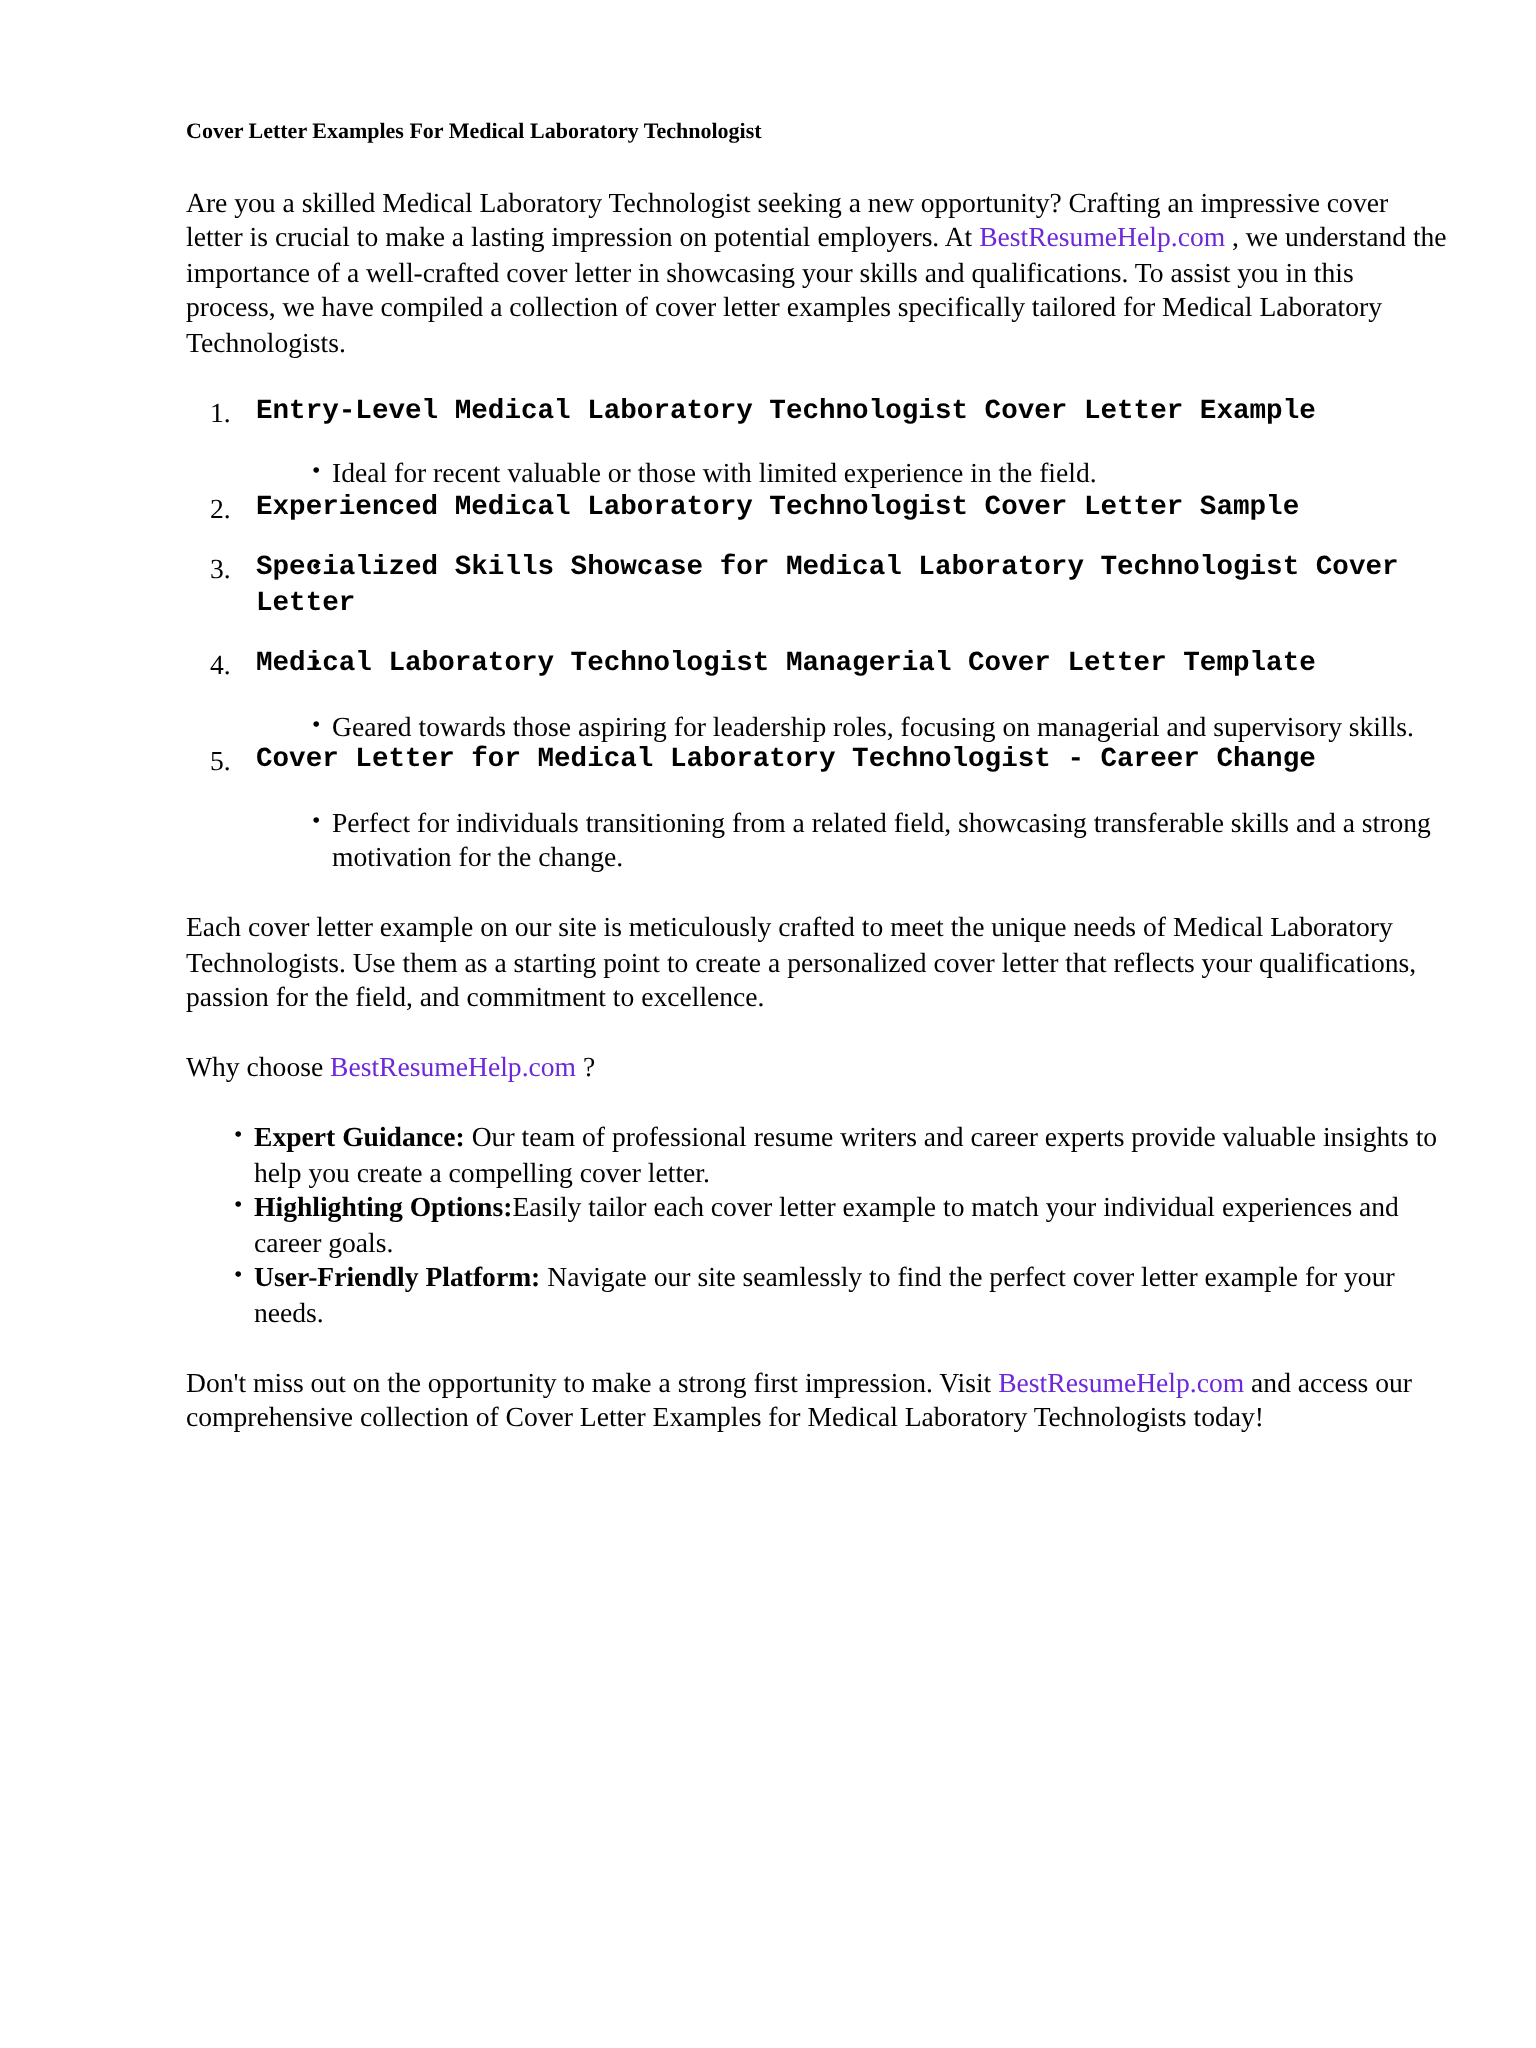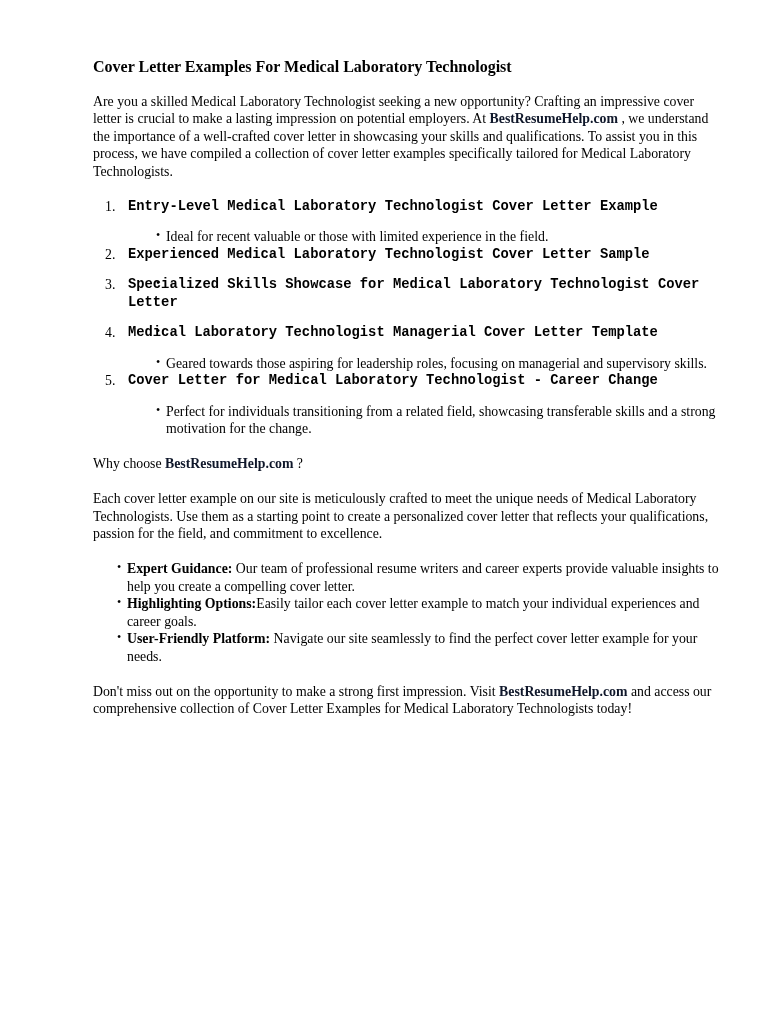--- a/index.html
+++ b/index.html
@@ -18,30 +18,30 @@
     left: 93px;
     top: 58px;
     width: 632px;
     font-family: "Liberation Serif", "DejaVu Serif", serif;
     font-size: 13.8px;
     line-height: 17.5px;
     color: #000000;
     text-align: left;
   }
   .title {
-    font-size: 16px;
+    font-size: 11px;
     font-weight: bold;
     margin: 0 0 17px 0;
   }
   p.para {
     margin: 0 0 17.5px 0;
   }
   .link {
-    color: #0f172a;
-    font-weight: bold;
+    color: #6d28d9;
+    font-weight: normal;
     text-decoration: none;
     cursor: pointer;
   }
   .olist {
     margin: 0 0 17.5px 0;
   }
   .oitem {
     position: relative;
     padding-left: 35px;
   }
@@ -110,23 +110,23 @@
         <span class="oheading">Medical Laboratory Technologist Managerial Cover Letter Template</span>
         <div class="obullet"><span class="bullet-dot">•</span><span>Geared towards those aspiring for leadership roles, focusing on managerial and supervisory skills.</span></div>
       </div>
       <div class="oitem">
         <span class="onum">5.</span>
         <span class="oheading">Cover Letter for Medical Laboratory Technologist - Career Change</span>
         <div class="obullet"><span class="bullet-dot">•</span><span>Perfect for individuals transitioning from a related field, showcasing transferable skills and a strong motivation for the change.</span></div>
       </div>
     </div>
 
+  <p class="para">Each cover letter example on our site is meticulously crafted to meet the unique needs of Medical Laboratory Technologists. Use them as a starting point to create a personalized cover letter that reflects your qualifications, passion for the field, and commitment to excellence.</p>
+
   <p class="para" id="why-choose-line"><span>Why choose </span><span class="link">BestResumeHelp.com</span><span> ?</span></p>
-
-  <p class="para">Each cover letter example on our site is meticulously crafted to meet the unique needs of Medical Laboratory Technologists. Use them as a starting point to create a personalized cover letter that reflects your qualifications, passion for the field, and commitment to excellence.</p>
 
   <div class="flist" id="features-list">
       <div class="fitem"><span class="bullet-dot">•</span><span class="flabel">Expert Guidance:</span><span> Our team of professional resume writers and career experts provide valuable insights to help you create a compelling cover letter.</span></div>
       <div class="fitem"><span class="bullet-dot">•</span><span class="flabel">Highlighting Options:</span><span>Easily tailor each cover letter example to match your individual experiences and career goals.</span></div>
       <div class="fitem"><span class="bullet-dot">•</span><span class="flabel">User-Friendly Platform:</span><span> Navigate our site seamlessly to find the perfect cover letter example for your needs.</span></div>
     </div>
 
   <p class="para" id="closing-paragraph"><span>Don't miss out on the opportunity to make a strong first impression. Visit </span><span class="link">BestResumeHelp.com</span><span> and access our comprehensive collection of Cover Letter Examples for Medical Laboratory Technologists today!</span></p>
 </div>
 

